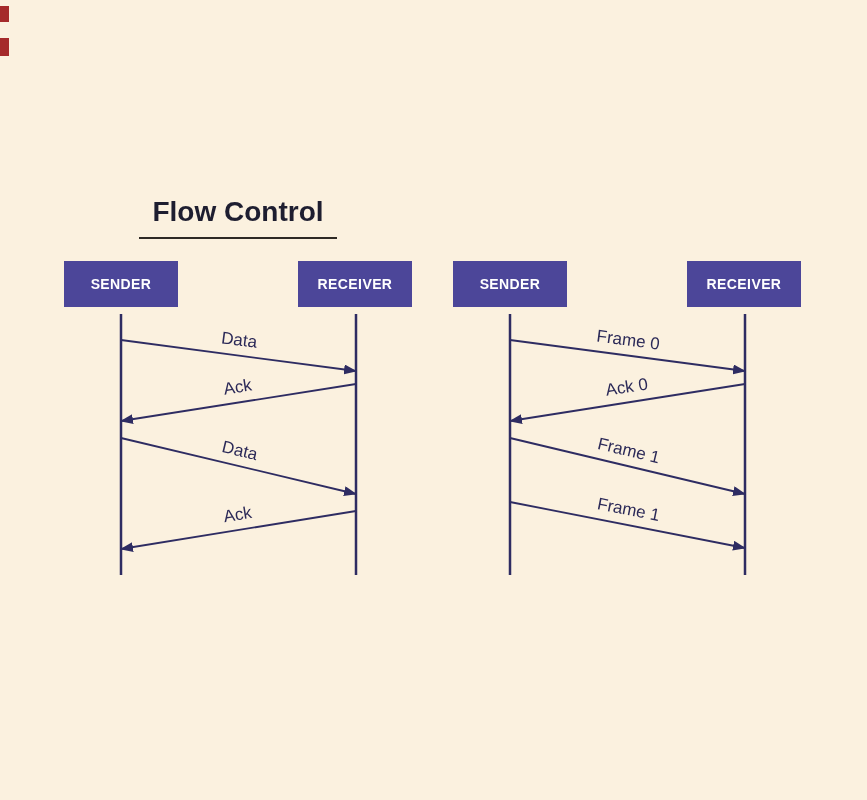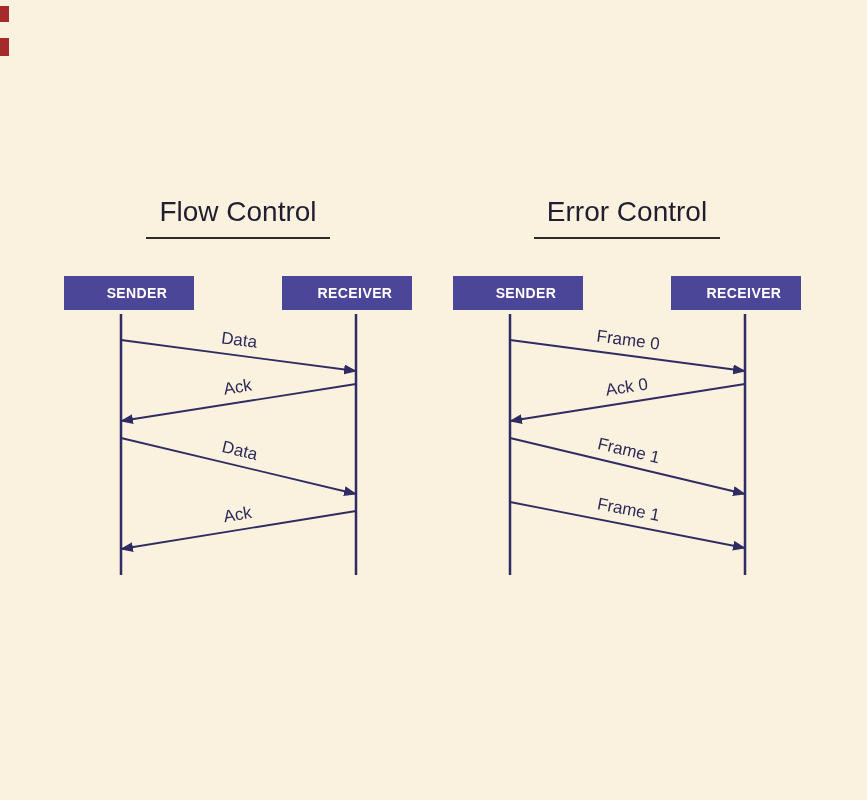--- a/index.html
+++ b/index.html
@@ -33,44 +33,43 @@
   .diagram.right { left: 453px; }
 
   .title {
     position: absolute;
     top: -4px;
     left: 0;
     right: 0;
     margin: 0;
     text-align: center;
     font-size: 28px;
-    font-weight: 400;
+    font-weight: 700;
     color: var(--title-text, #1e1e30);
   }
   .title span {
     display: inline-block;
     padding: 0 13px 9px 13px;
     border-bottom: 2.5px solid var(--underline, #2e2a25);
   }
 
   .box {
     position: absolute;
-    top: 76px;
+    top: 61px;
     width: 114px;
-    height: 34px;
+    height: 46px;
     background: var(--box-fill, #4c4699);
     color: var(--box-text, #ffffff);
     display: flex;
     align-items: center;
     justify-content: center;
     font-size: 14px;
     font-weight: 700;
     letter-spacing: 0.4px;
     z-index: 2;
-    padding-left: 16px;
   }
   .box.sender   { left: 0; }
   .box.receiver { right: 0; text-align: center; }
 
   svg.wires {
     position: absolute;
     left: 0;
     top: 0;
     width: 348px;
     height: 390px;
@@ -116,23 +115,20 @@
       <line x1="292" y1="184" x2="57" y2="221" class="arrow" marker-end="url(#arrowhead-0)"></line>
       <text x="174.5" y="192.5" text-anchor="middle" class="arrow-label" transform="rotate(-8.9 174.5 192.5)">Ack</text>
       <line x1="57" y1="238" x2="292" y2="294" class="arrow" marker-end="url(#arrowhead-0)"></line>
       <text x="174.5" y="256" text-anchor="middle" class="arrow-label" transform="rotate(13.4 174.5 256)">Data</text>
       <line x1="292" y1="311" x2="57" y2="349" class="arrow" marker-end="url(#arrowhead-0)"></line>
       <text x="174.5" y="320" text-anchor="middle" class="arrow-label" transform="rotate(-9.2 174.5 320)">Ack</text>
     </svg>
 </section>
 
 <section class="diagram right">
-  <h2 class="title">
-    <span>Error Control</span>
-  </h2>
   <div class="box sender">SENDER</div>
   <div class="box receiver">RECEIVER</div>
   <svg class="wires" viewBox="0 0 348 390">
     <defs>
       <marker markerUnits="userSpaceOnUse" markerWidth="13" markerHeight="10" refX="12" refY="5" orient="auto" id="arrowhead-1">
         <path d="M0,0 L13,5 L0,10 Z" fill="#2e2c62"></path>
       </marker>
     </defs>
   <line x1="57" y1="114" x2="57" y2="375" class="lifeline"></line>
       <line x1="292" y1="114" x2="292" y2="375" class="lifeline"></line>

